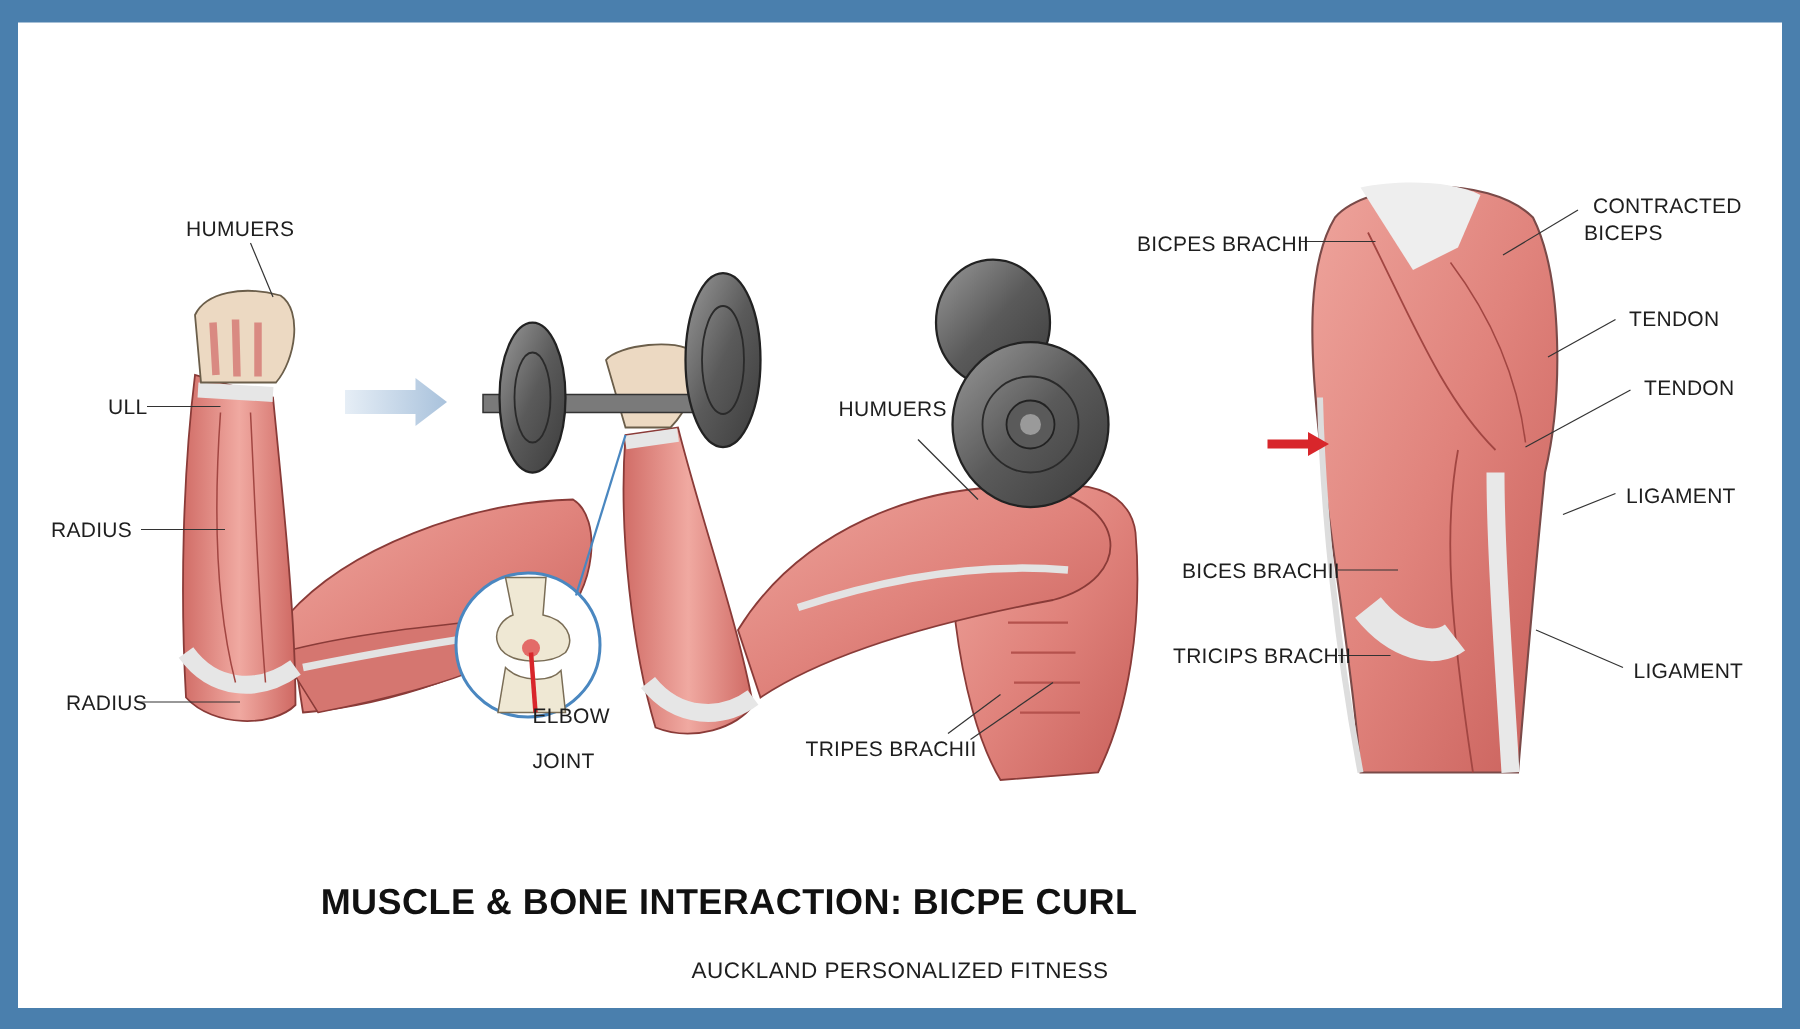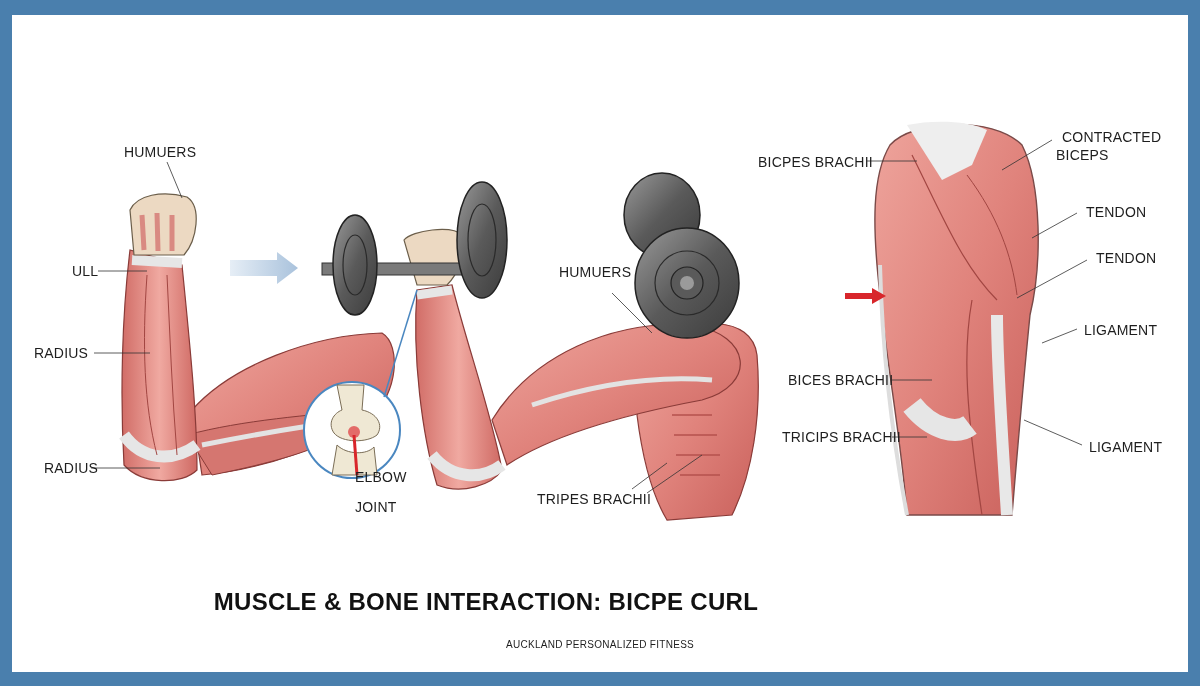--- a/index.html
+++ b/index.html
@@ -1,21 +1,21 @@
 <!DOCTYPE html>
 <html><head>
 <meta charset="utf-8">
 <style>
   html,body{margin:0;padding:0;}
   body{width:1200px;height:686px;background:#4a7fad;position:relative;overflow:hidden;font-family:"Liberation Sans",sans-serif;}
   .canvas{position:absolute;left:12px;top:15px;width:1176px;height:657px;background:#ffffff;overflow:hidden;}
   .art{position:absolute;left:0;top:0;width:1176px;height:657px;}
   .lbl{position:absolute;font-size:14px;color:#1e1e1e;letter-spacing:0.2px;white-space:nowrap;line-height:15px;text-transform:uppercase;}
   .title{position:absolute;left:0;width:948px;top:573px;text-align:center;font-size:24px;font-weight:bold;color:#111;letter-spacing:0.3px;}
-  .subtitle{position:absolute;left:0;width:1176px;top:624px;text-align:center;font-size:10px;color:#1e1e1e;letter-spacing:0.3px;}
+  .subtitle{position:absolute;left:0;width:1176px;top:624px;text-align:center;font-size:15px;color:#1e1e1e;letter-spacing:0.3px;}
 </style>
 </head>
 <body>
 
 <div class="canvas">
   <svg class="art" viewBox="0 0 1176 657">
     <defs>
       <linearGradient id="mus" x1="0" y1="0" x2="1" y2="1">
         <stop offset="0" stop-color="#eea49c"></stop>
         <stop offset="0.5" stop-color="#e0837c"></stop>

